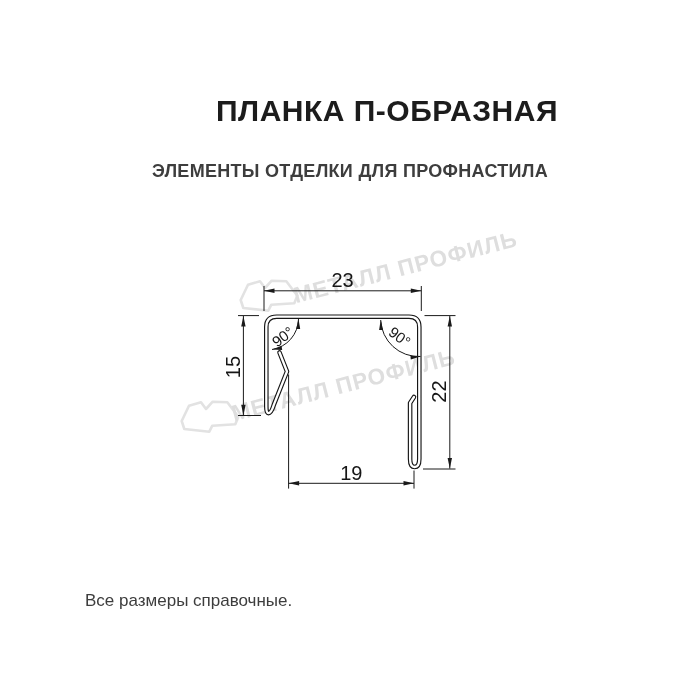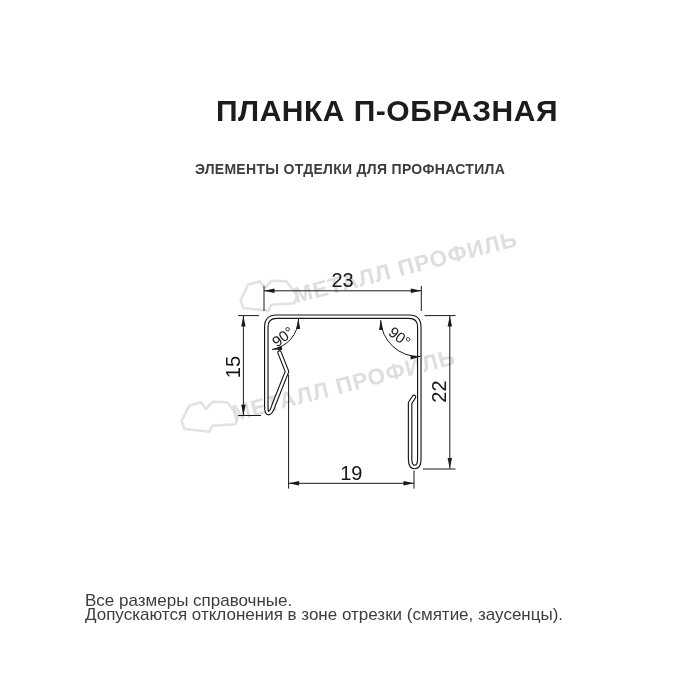--- a/index.html
+++ b/index.html
@@ -11,21 +11,21 @@
   .layer{position:absolute;left:0;top:0;width:700px;height:700px;}
   
   .title{
     position:absolute;left:0;top:97px;width:700px;
     text-align:center;color:#1c1c1c;
     font-size:30px;line-height:28px;font-weight:700;letter-spacing:.5px;padding-left:37px;
   }
   .subtitle{
     position:absolute;left:0;top:161px;width:700px;
     text-align:center;color:#3d3d3d;
-    font-size:14px;font-weight:700;letter-spacing:.3px;
+    font-size:18px;font-weight:700;letter-spacing:.3px;
   }
   
   .wm-text{
     position:absolute;white-space:nowrap;
     font-size:22.5px;font-weight:700;letter-spacing:1px;
     color:#dedede;transform-origin:0 0;transform:rotate(-14.5deg);
   }
   .wm-a{left:291px;top:284px;}
   .wm-b{left:229px;top:402px;}
   
@@ -117,15 +117,14 @@
   </g>
 </svg>
 
 <div class="layer text-layer">
   <div class="title">
     <div>ПЛАНКА П-ОБРАЗНАЯ</div>
   </div>
   <div class="subtitle">ЭЛЕМЕНТЫ ОТДЕЛКИ ДЛЯ ПРОФНАСТИЛА</div>
   <div class="footer">
     <div>Все размеры справочные.</div>
-    <div>Допускаются отклонения в зоне отрезки (смятие, заусенцы).</div>
   </div>
 </div>
 
 </body></html>

